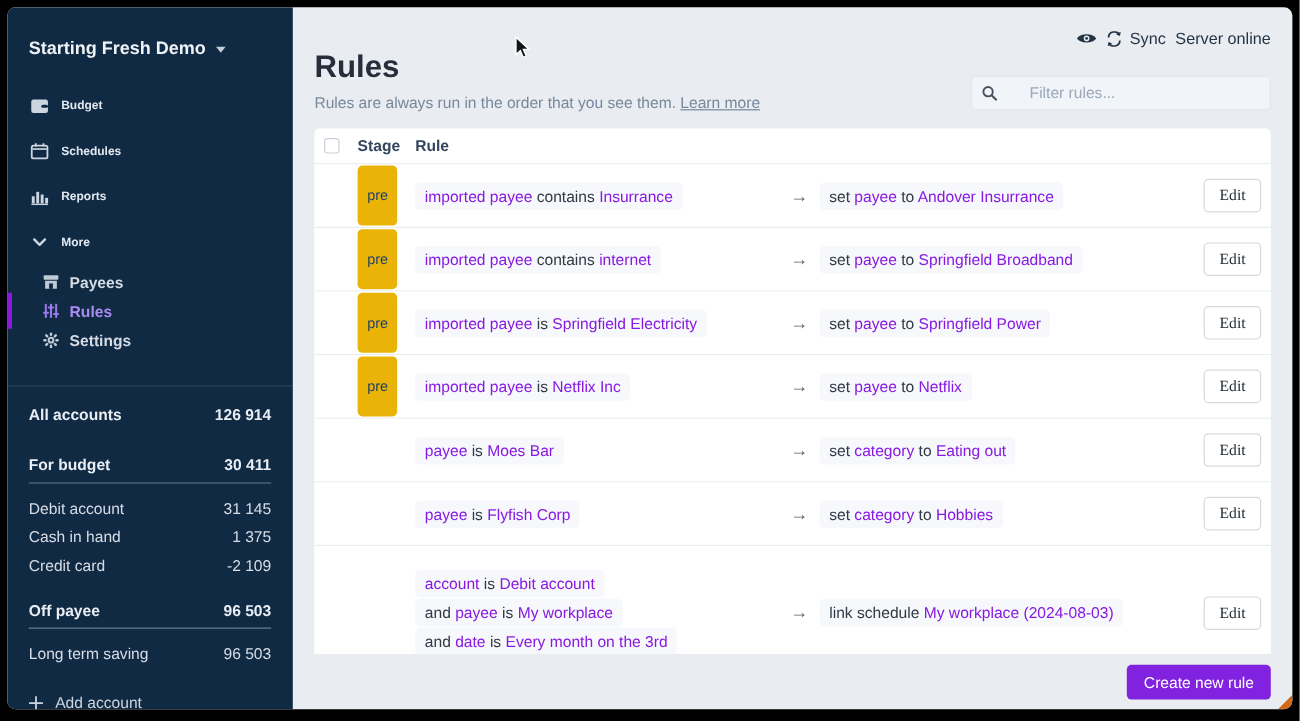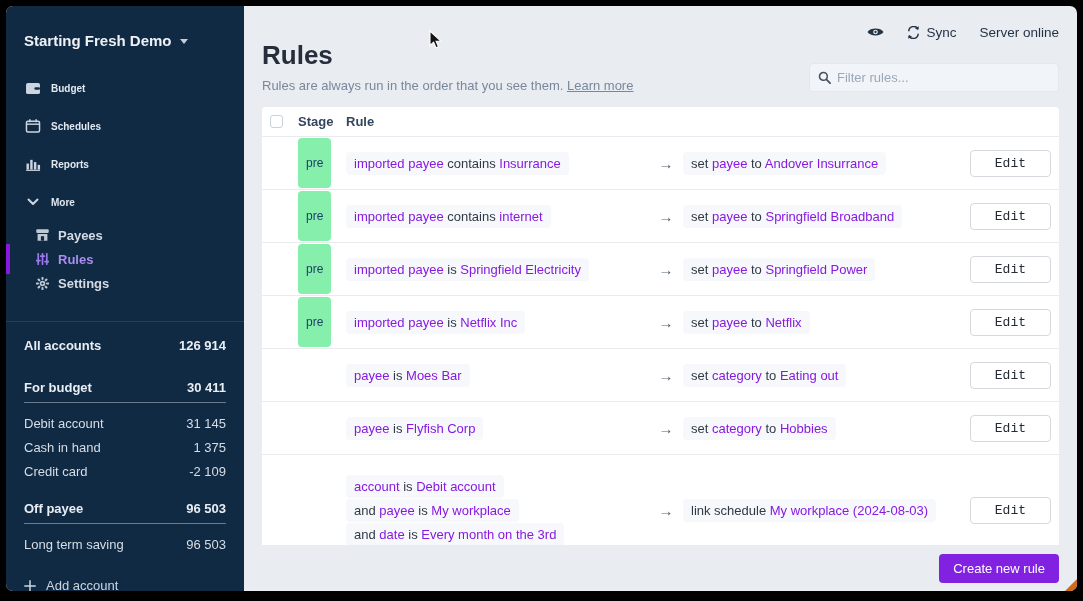--- a/index.html
+++ b/index.html
@@ -37,44 +37,44 @@
   .acct-row.bold{font-weight:700;color:#e9eef4;}
   .group{margin-top:24px;}
   .group.g2{margin-top:18px;}
   .group-header{display:flex;justify-content:space-between;font-weight:700;color:#e9eef4;padding-bottom:7px;border-bottom:1px solid rgba(210,222,235,0.45);margin-bottom:8px;}
   .group .acct-row{height:24px;}
   .add-account{display:flex;align-items:center;gap:10px;margin-top:22px;color:#ccd5de;font-size:13px;}
   .add-account .nicon{width:12px;color:#ccd5de;}
 
   
   .main{flex:1;display:flex;flex-direction:column;padding:0 18px;min-width:0;position:relative;}
-  .topbar{display:flex;justify-content:flex-end;align-items:center;gap:23px;padding-top:22px;height:30px;color:var(--dark);font-size:13.5px;}
+  .topbar{display:flex;justify-content:flex-end;align-items:center;gap:8px;padding-top:22px;height:30px;color:var(--dark);font-size:13.5px;}
   .topbar-item{display:flex;align-items:center;gap:6px;color:var(--dark);cursor:default;}
   .header{display:flex;justify-content:space-between;align-items:flex-end;margin-top:4px;}
   .page-title{font-size:26px;font-weight:700;color:#262e3b;margin:0 0 7px 0;}
   .subtitle{font-size:13px;color:#77889d;}
   .learn-more{text-decoration:underline;color:#77889d;cursor:pointer;}
-  .filter{width:250px;height:29px;background:#f1f4f8;border:1px solid #e3e8ee;border-radius:4px;display:flex;align-items:center;padding:0 8px;gap:4px;margin-bottom:1px;}
+  .filter{width:250px;height:29px;background:#f1f4f8;border:1px solid #e3e8ee;border-radius:4px;display:flex;align-items:center;padding:0 8px;gap:25px;margin-bottom:1px;}
   .filter svg{flex-shrink:0;color:#45515f;}
   .filter input{border:none;background:transparent;outline:none;font-size:13px;color:#2f3a46;width:100%;font-family:"Liberation Sans",sans-serif;}
   .filter input::placeholder{color:#9aa8ba;}
 
   .table{margin-top:14px;flex:1;overflow:hidden;background:#fff;border-radius:4px 4px 0 0;}
   .thead,.trow{display:grid;grid-template-columns:28px 48px 1fr 34px 300px 68px;align-items:center;padding:0 8px;}
   .thead{height:30px;border-bottom:1px solid #e7eaee;color:#33465e;font-weight:600;font-size:13px;}
   .checkbox{width:13px;height:13px;border:1.5px solid #c9d1db;border-radius:3px;background:#fff;}
   .trow{height:53px;border-bottom:1px solid #e9ebee;background:#fff;}
   .trow.tall{height:auto;min-height:112px;}
   .trow.tall .col-cond{padding:13px 0;}
-  .badge{background:#86efac;color:#1d4066;font-size:12px;padding:18px 8px;border-radius:4px;display:inline-block;}
+  .badge{background:#eab308;color:#1d4066;font-size:12px;padding:18px 8px;border-radius:4px;display:inline-block;}
   .chip{background:#f6f8fb;border-radius:4px;padding:4px 8px;font-size:13px;color:#303a46;white-space:nowrap;display:inline-block;}
   .chip .pp{color:var(--purple);}
   .cond-line{margin:1px 0;}
   .col-arrow{color:#566372;font-size:15px;text-align:center;}
-  .edit-btn{justify-self:end;background:#fff;border:1px solid #d5d9de;border-radius:4px;color:#242b35;font-size:13px;padding:5px 24px;cursor:pointer;font-family:Liberation Mono, monospace;}
+  .edit-btn{justify-self:end;background:#fff;border:1px solid #d5d9de;border-radius:4px;color:#242b35;font-size:13px;padding:5px 12px;cursor:pointer;font-family:Liberation Serif, serif;}
   .footer{height:46px;display:flex;justify-content:flex-end;align-items:center;}
   .create-btn{background:#8122e0;border:none;border-radius:4px;color:#fff;font-size:13px;padding:7px 14px;cursor:pointer;font-family:"Liberation Sans",sans-serif;}
 
   .corner{position:absolute;right:0;bottom:0;width:0;height:0;border-bottom:12px solid #cf6a1a;border-left:12px solid transparent;}
   .cursor{position:absolute;left:429px;top:30px;z-index:50;pointer-events:none;}
 </style>
 </head>
 <body>
 
 <div class="window">

